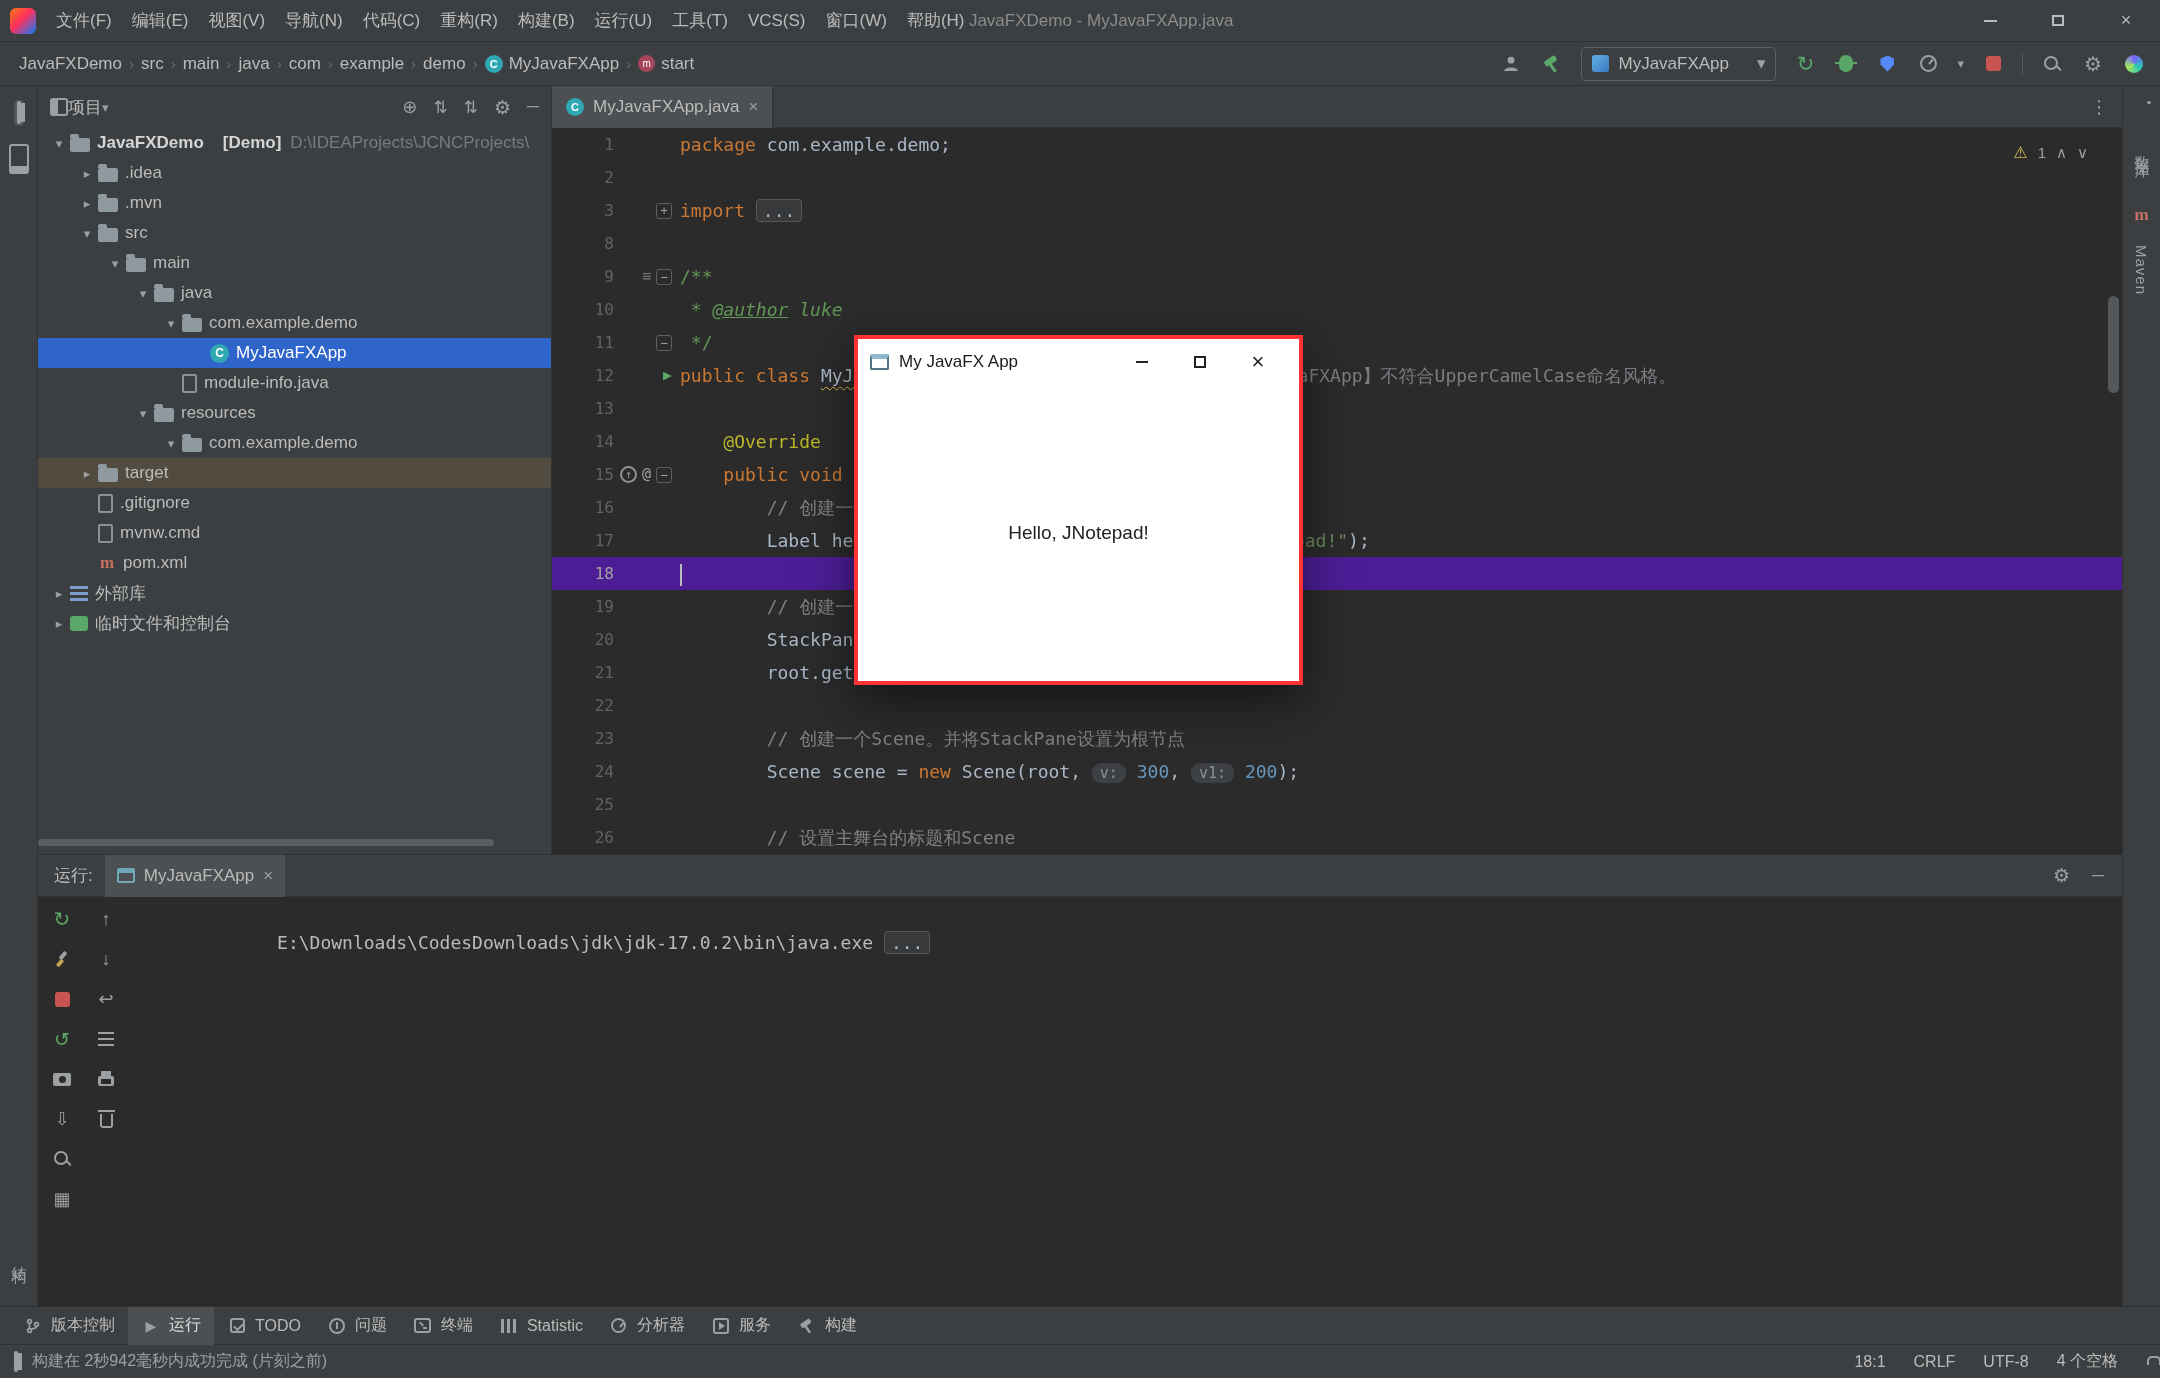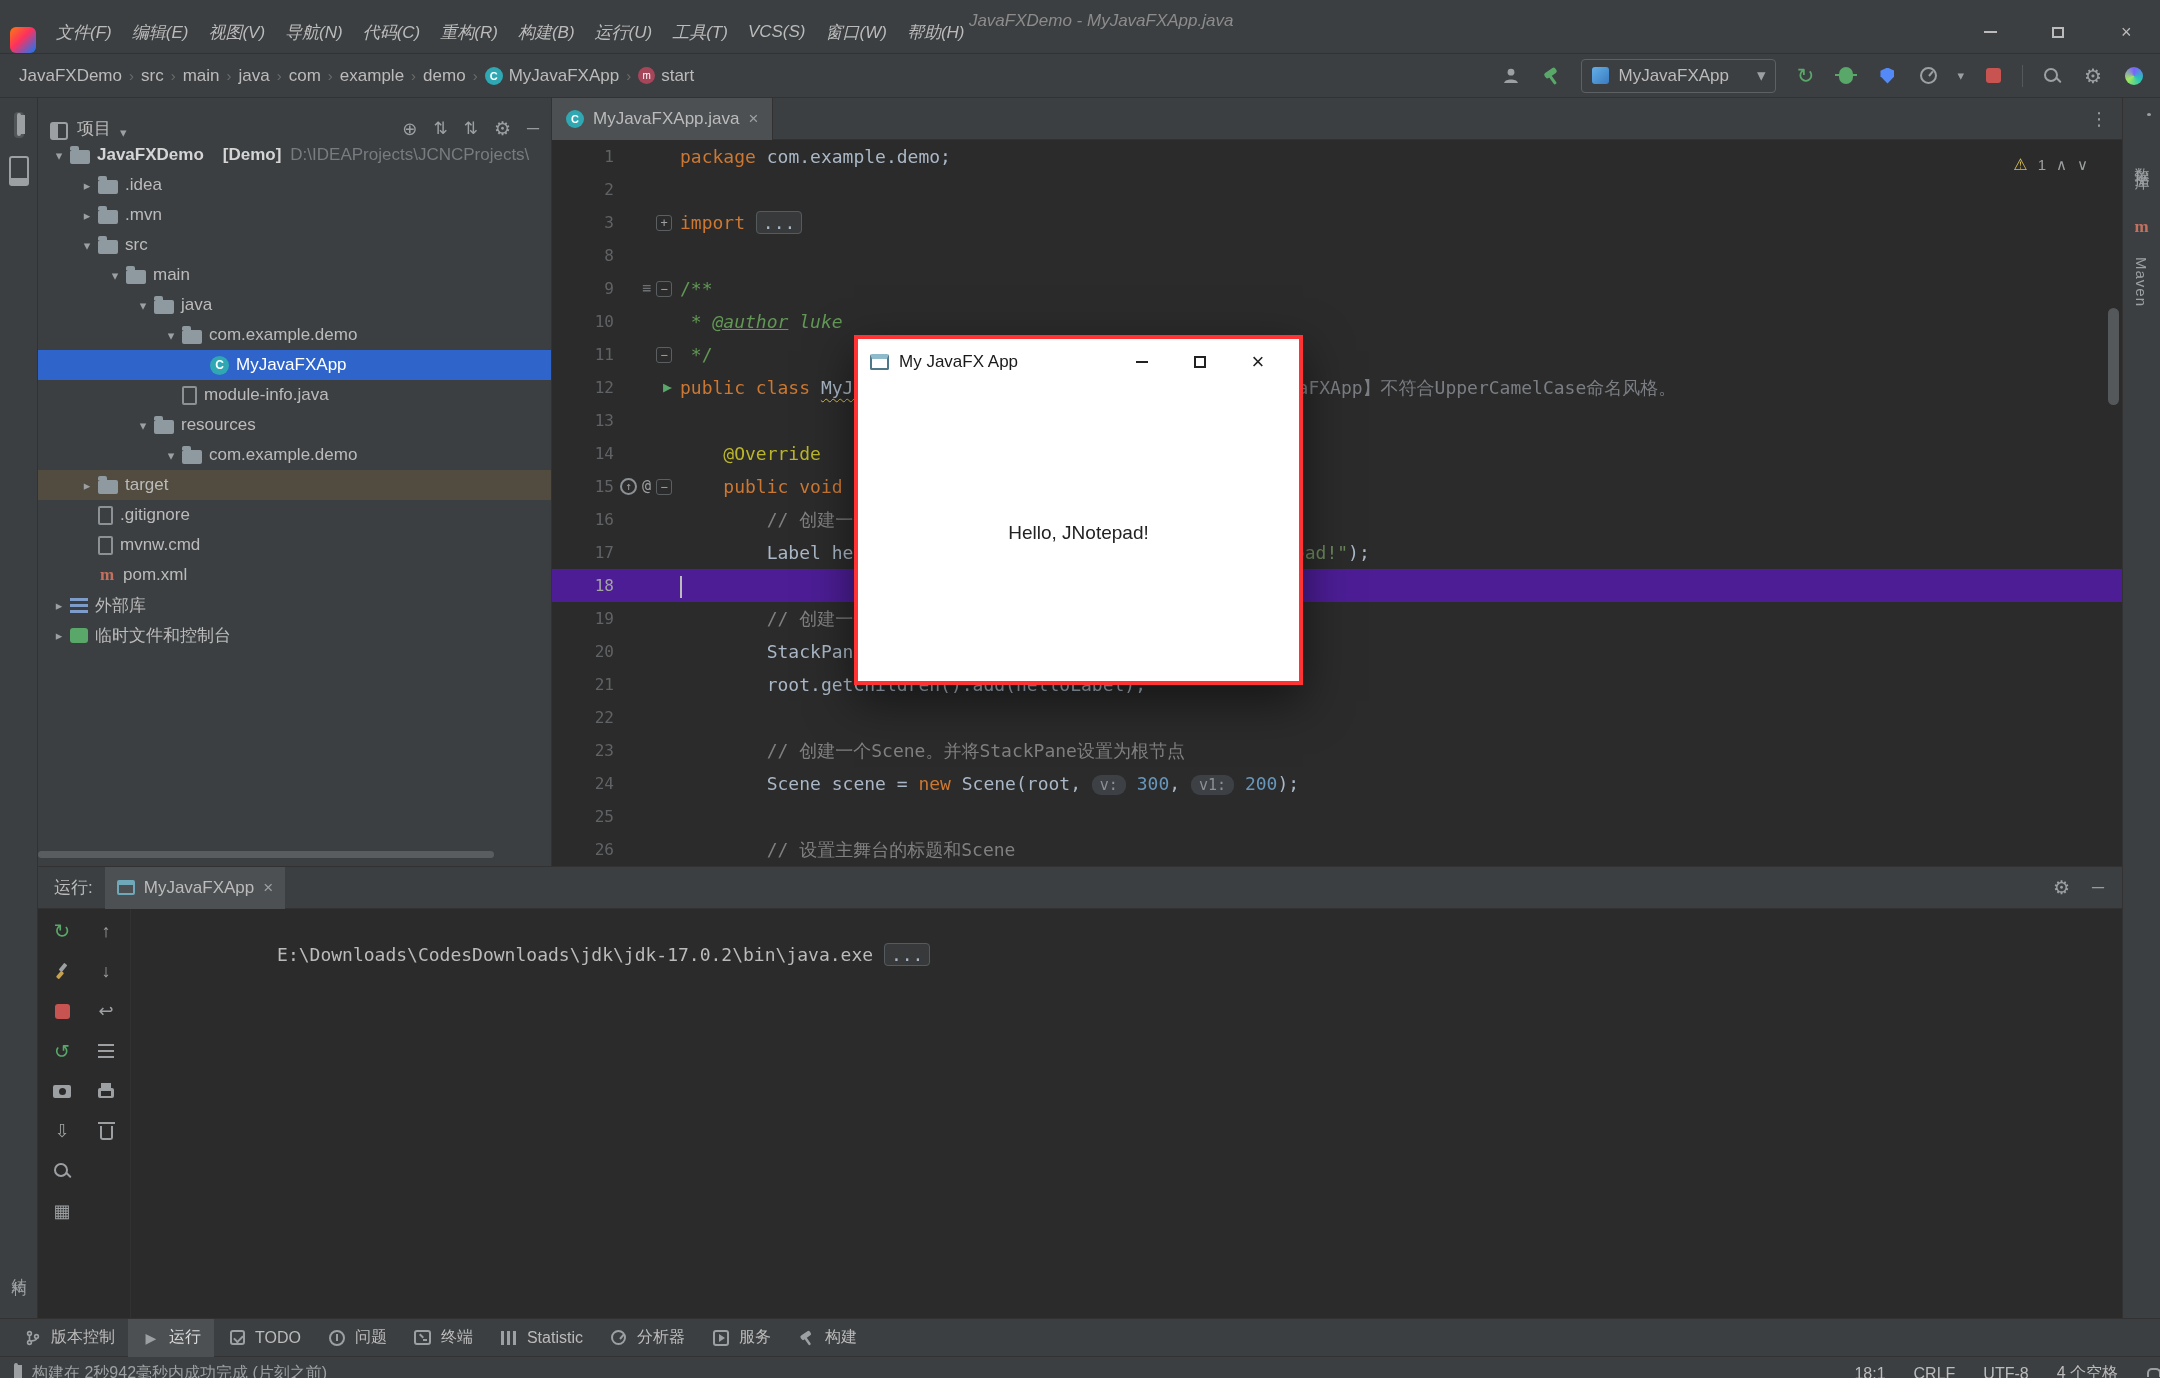--- a/index.html
+++ b/index.html
@@ -1,21 +1,21 @@
 <!DOCTYPE html>
 <html style="--sel: #2F65CA; --dialog-border: #FF3333; --green: #59A869; --red: #C75450; --warn: #D6BF55;"><head>
 <meta charset="utf-8">
 <style>
 *{box-sizing:border-box;margin:0;padding:0;}
 html,body{background:#202020;}
 .app{position:relative;width:2160px;height:1378px;overflow:hidden;background:#3C3F41;
   font-family:"Liberation Sans",sans-serif;font-size:17px;color:#BBBBBB;}
 
 
-.titlebar{height:54px;display:flex;align-items:flex-end;border-bottom:1px solid #323232;position:relative;font-style:italic;}
+.titlebar{height:42px;display:flex;align-items:center;border-bottom:1px solid #323232;position:relative;}
 .logo{width:26px;height:26px;border-radius:6px;margin:0 10px;flex:none;
   background:linear-gradient(135deg,#F97A12,#FE315D 45%,#0A7BFF);}
 .menus{display:flex;align-items:center;}
 .menu{padding:0 10px;height:42px;display:flex;align-items:center;color:#BBBBBB;}
 .win-title{position:absolute;left:50%;top:0;height:42px;display:flex;align-items:center;
   transform:translateX(-42%);color:#8C8C8C;}
 .win-controls{margin-left:auto;display:flex;height:42px;}
 .win-btn{width:68px;height:42px;display:flex;align-items:center;justify-content:center;color:#BBBBBB;font-size:18px;}
 .glyph-min{display:inline-block;width:13px;border-top:2px solid #BBBBBB;}
 .glyph-max{display:inline-block;width:12px;height:11px;border:2px solid #BBBBBB;}
@@ -93,21 +93,21 @@
 .vlabel{writing-mode:vertical-rl;letter-spacing:3px;color:#9DA0A2;font-size:15px;}
 .tool-active{background:#515658;border-radius:4px;padding:3px;}
 .mvn-m{color:#C4705F;font-weight:bold;font-size:17px;font-family:"Liberation Serif",serif;}
 
 .center{flex:1;display:flex;flex-direction:column;min-width:0;}
 .workspace{display:flex;height:768px;flex:none;}
 
 
 .project-panel{width:514px;flex:none;background:#3C3F41;border-right:1px solid #323232;
   display:flex;flex-direction:column;position:relative;}
-.pp-header{height:42px;flex:none;display:flex;align-items:flex-end;gap:9px;padding:0 12px;}
+.pp-header{height:42px;flex:none;display:flex;align-items:center;padding:0 12px;}
 .pp-tools{margin-left:auto;display:flex;gap:16px;align-items:center;color:#9DA0A2;}
 .tree{flex:1;overflow:hidden;position:relative;}
 .tree-row{height:30px;display:flex;align-items:center;white-space:nowrap;}
 .tree-row.sel{background:var(--sel);color:#FFFFFF;}
 .tree-row.sel .tree-label{color:#FFFFFF;}
 .tree-row.hl{background:#514C3F;}
 .ic-chev{width:18px;flex:none;color:#9DA0A2;font-size:13px;text-align:center;}
 .tico{flex:none;margin-left:2px;display:inline-flex;align-items:center;justify-content:center;}
 .ic-folder,.ic-package{width:20px;height:14px;background:#8F9AA0;border-radius:2px;position:relative;margin-top:3px;}
 .ic-folder::before,.ic-package::before{content:"";position:absolute;top:-4px;left:0;width:9px;height:4px;border-radius:2px 2px 0 0;background:#8F9AA0;}

